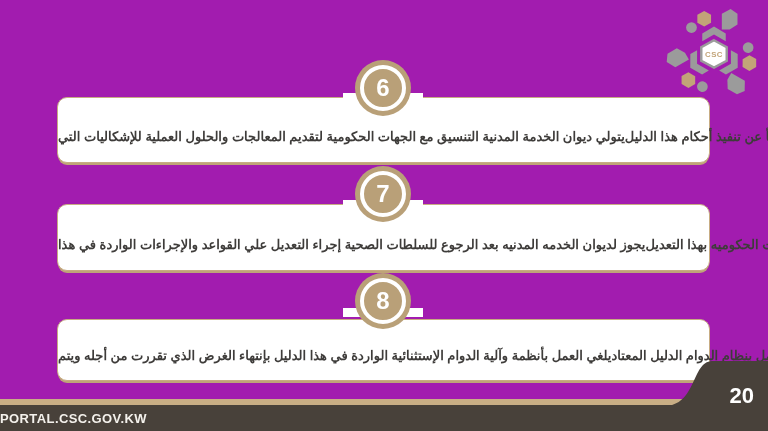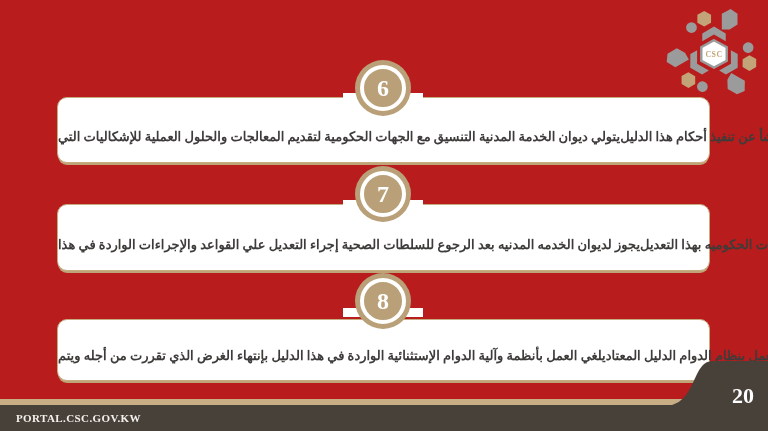--- a/index.html
+++ b/index.html
@@ -1,18 +1,18 @@
 <!DOCTYPE html>
 <html><head>
 <meta charset="utf-8">
 <style>
   html,body { margin:0; padding:0; background:#e8e8e8; }
   .slide {
-    position:relative; width:768px; height:431px; background:#b91c1c;
-    overflow:hidden; font-family:Liberation Serif, serif;
+    position:relative; width:768px; height:431px; background:#a21caf;
+    overflow:hidden; font-family:Liberation Sans, sans-serif;
     margin:0 auto;
   }
   
   .num-circle {
     position:absolute; left:355px; width:56px; height:56px; border-radius:50%;
     background:#b9a078; display:flex; align-items:center; justify-content:center;
     z-index:3;
   }
   .num-disc {
     width:46px; height:46px; border-radius:50%; border:4px solid #ffffff;
@@ -47,22 +47,21 @@
   
   .footer-strip {
     position:absolute; left:0; top:399px; width:768px; height:6px;
     background:#c9ae85; z-index:4;
   }
   .footer-bar {
     position:absolute; left:0; top:405px; width:768px; height:26px;
     background:#48413a; z-index:5; display:flex; align-items:center;
   }
   .footer-url {
-    color:#f4f1ec; font-size:11px; font-weight:bold; letter-spacing:0.4px;
-    margin-left:16px;
+    color:#f4f1ec; font-size:13px; font-weight:bold; letter-spacing:0.4px;
   }
   .page-tab { position:absolute; left:655px; top:361px; width:113px; height:45px; z-index:6; }
   .page-number {
     position:absolute; right:14px; top:383px; z-index:7;
     color:#ffffff; font-size:22px; font-weight:bold;
   }
   
   .logo { position:absolute; left:664px; top:6px; width:100px; height:92px; z-index:2; }
 </style>
 </head>

